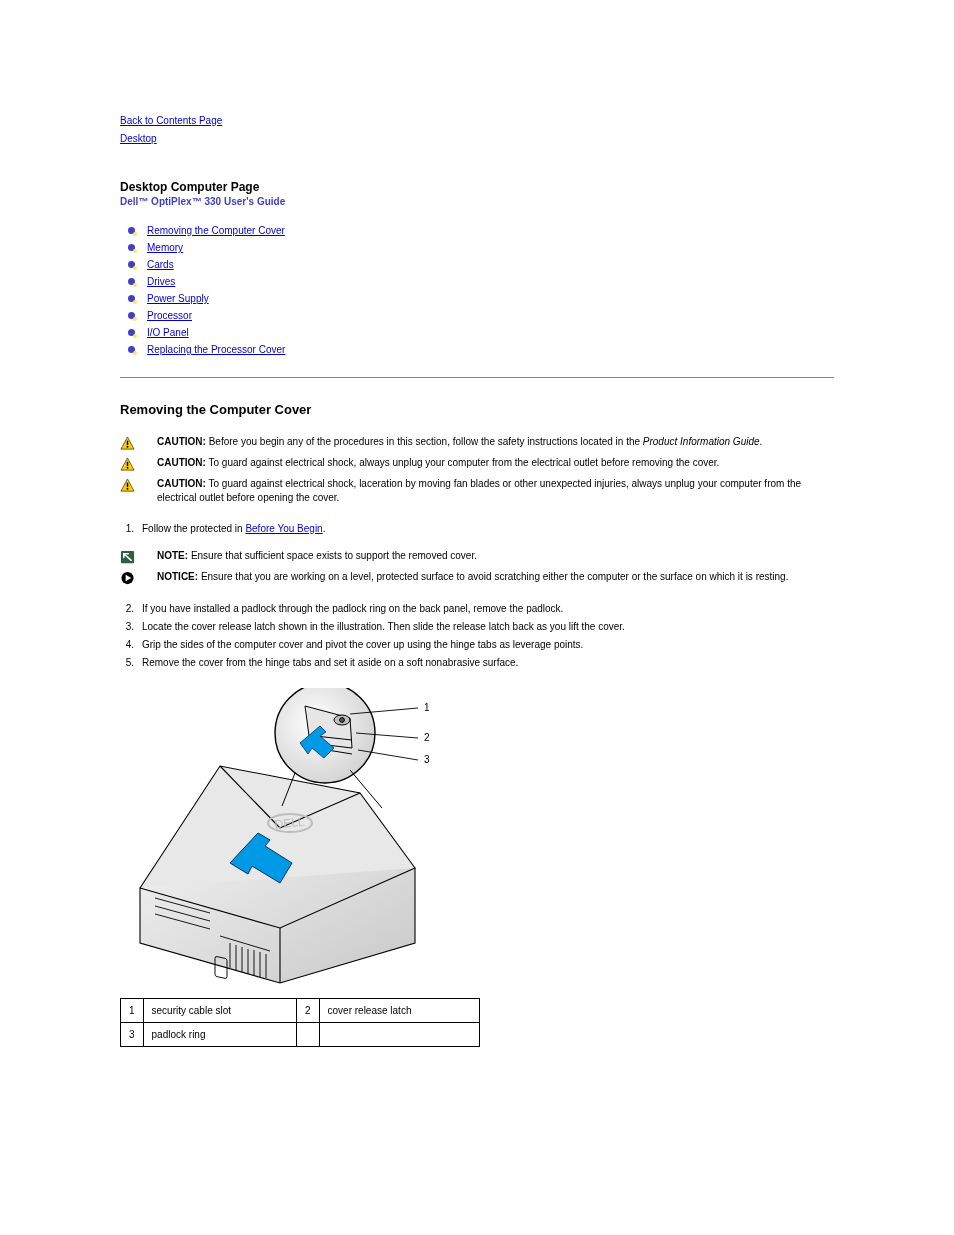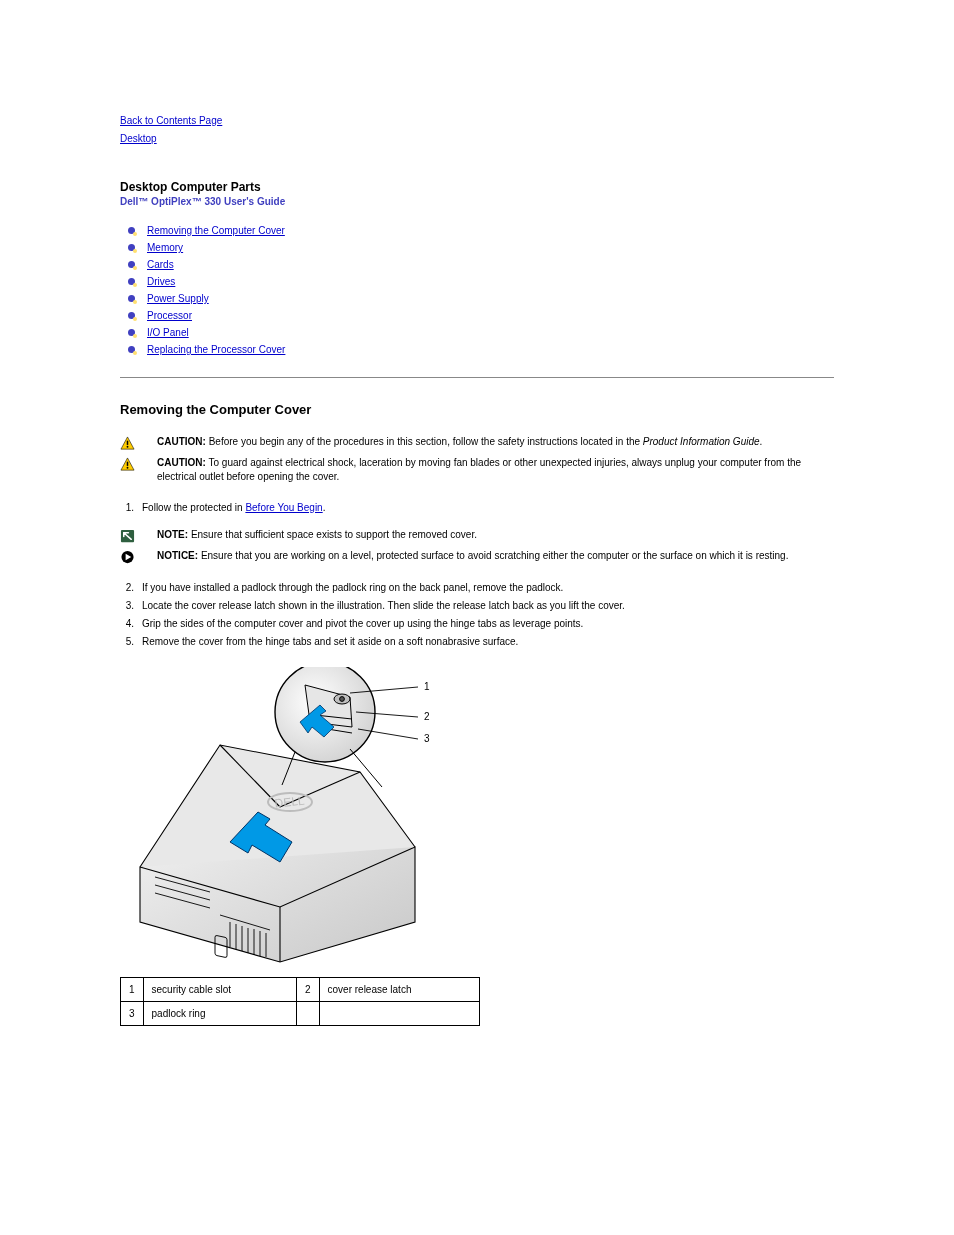--- a/index.html
+++ b/index.html
@@ -162,21 +162,21 @@
 </head>
 <body>
 
 <div class="page">
 
   <div class="toplinks">
     <a href="#">Back to Contents Page</a>
     <a href="#">Desktop</a>
   </div>
 
-  <div class="section-title">Desktop Computer Parts</div>
+  <div class="section-title">Desktop Computer Page</div>
   <div class="subtitle">Dell™ OptiPlex™ 330 User's Guide</div>
 
   <ul class="toc">
     <li>
         <span class="bullet"></span>
         <a href="#">Removing the Computer Cover</a>
       </li>
     <li>
         <span class="bullet"></span>
         <a href="#">Memory</a>
@@ -215,20 +215,30 @@
     <span class="icon">
       <svg viewBox="0 0 16 15">
           <polygon class="tri-caution" points="8,1 15,14 1,14"></polygon>
           <rect x="7.2" y="5" width="1.6" height="4.5" fill="#000"></rect>
           <circle cx="8" cy="11.5" r="1" fill="#000"></circle>
         </svg>
     </span>
     <span class="txt"><b>CAUTION:</b> <span>Before you begin any of the procedures in this section, follow the safety instructions located in the </span><em>Product Information Guide</em><span>.</span></span>
   </div>
 
+  <div class="notice">
+    <span class="icon">
+      <svg viewBox="0 0 16 15">
+          <polygon class="tri-caution" points="8,1 15,14 1,14"></polygon>
+          <rect x="7.2" y="5" width="1.6" height="4.5" fill="#000"></rect>
+          <circle cx="8" cy="11.5" r="1" fill="#000"></circle>
+        </svg>
+    </span>
+    <span class="txt"><b>CAUTION:</b> <span>To guard against electrical shock, always unplug your computer from the electrical outlet before removing the cover.</span></span>
+  </div>
 
   <div class="notice">
     <span class="icon">
       <svg viewBox="0 0 16 15">
           <polygon class="tri-caution" points="8,1 15,14 1,14"></polygon>
           <rect x="7.2" y="5" width="1.6" height="4.5" fill="#000"></rect>
           <circle cx="8" cy="11.5" r="1" fill="#000"></circle>
         </svg>
     </span>
     <span class="txt"><b>CAUTION:</b> <span>To guard against electrical shock, laceration by moving fan blades or other unexpected injuries, always unplug your computer from the electrical outlet before opening the cover.</span></span>

